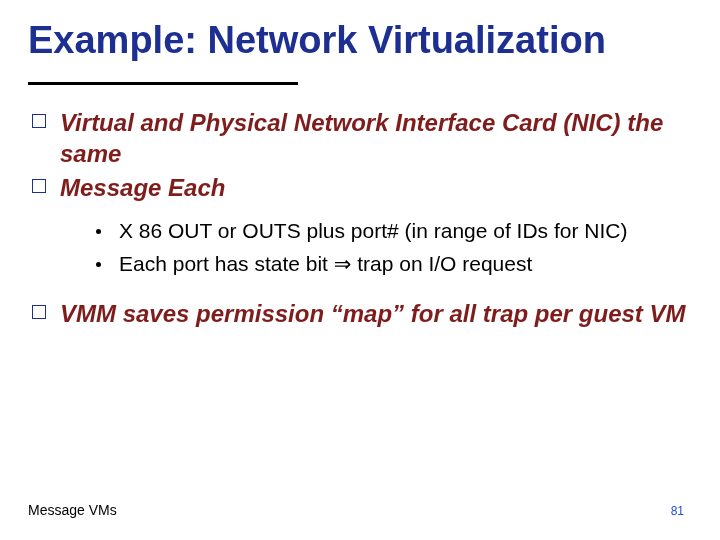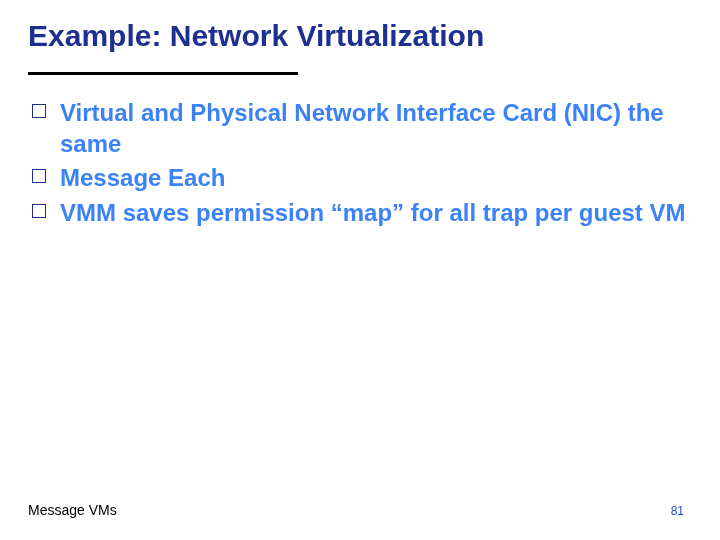--- a/index.html
+++ b/index.html
@@ -12,21 +12,21 @@
     overflow: hidden;
   }
   .slide {
     width: 100%;
     height: 100%;
     padding: 18px 28px 20px 28px;
     position: relative;
   }
   .title {
     color: #1d2f91;
-    font-size: 30px;
+    font-size: 38px;
     font-weight: bold;
     line-height: 1.2;
     margin-bottom: 18px;
   }
   .underline {
     width: 270px;
     height: 3px;
     background: #000;
     margin-top: 6px;
     margin-bottom: 22px;
@@ -41,24 +41,25 @@
   }
   .l1-bullet {
     width: 14px;
     height: 14px;
     border: 1.5px solid #1d2f91;
     margin-right: 14px;
     margin-top: 7px;
     flex-shrink: 0;
   }
   .l1-text {
-    color: #3b82f6;
+    color: #7f1d1d;
     font-size: 24px;
     font-weight: bold;
     line-height: 1.3;
+    font-style: italic;
   }
   .l2-group {
     margin: 14px 0 20px 64px;
   }
   .l2 {
     display: flex;
     align-items: flex-start;
     margin-bottom: 4px;
   }
   .l2-bullet {
@@ -104,20 +105,30 @@
     <div class="l1">
       <div class="l1-bullet"></div>
       <div class="l1-text">Virtual and Physical Network Interface Card (NIC) the same</div>
     </div>
 
     <div class="l1">
       <div class="l1-bullet"></div>
       <div class="l1-text">Message Each</div>
     </div>
 
+    <div class="l2-group">
+      <div class="l2">
+        <div class="l2-bullet"></div>
+        <div class="l2-text">X 86 OUT or OUTS plus port# (in range of IDs for NIC)</div>
+      </div>
+      <div class="l2">
+        <div class="l2-bullet"></div>
+        <div class="l2-text">Each port has state bit ⇒ trap on I/O request</div>
+      </div>
+    </div>
 
     <div class="l1">
       <div class="l1-bullet"></div>
       <div class="l1-text">VMM saves permission “map” for all trap per guest VM</div>
     </div>
 
   </div>
 
   <div class="footer-left">Message VMs</div>
   <div class="footer-right">81</div>

